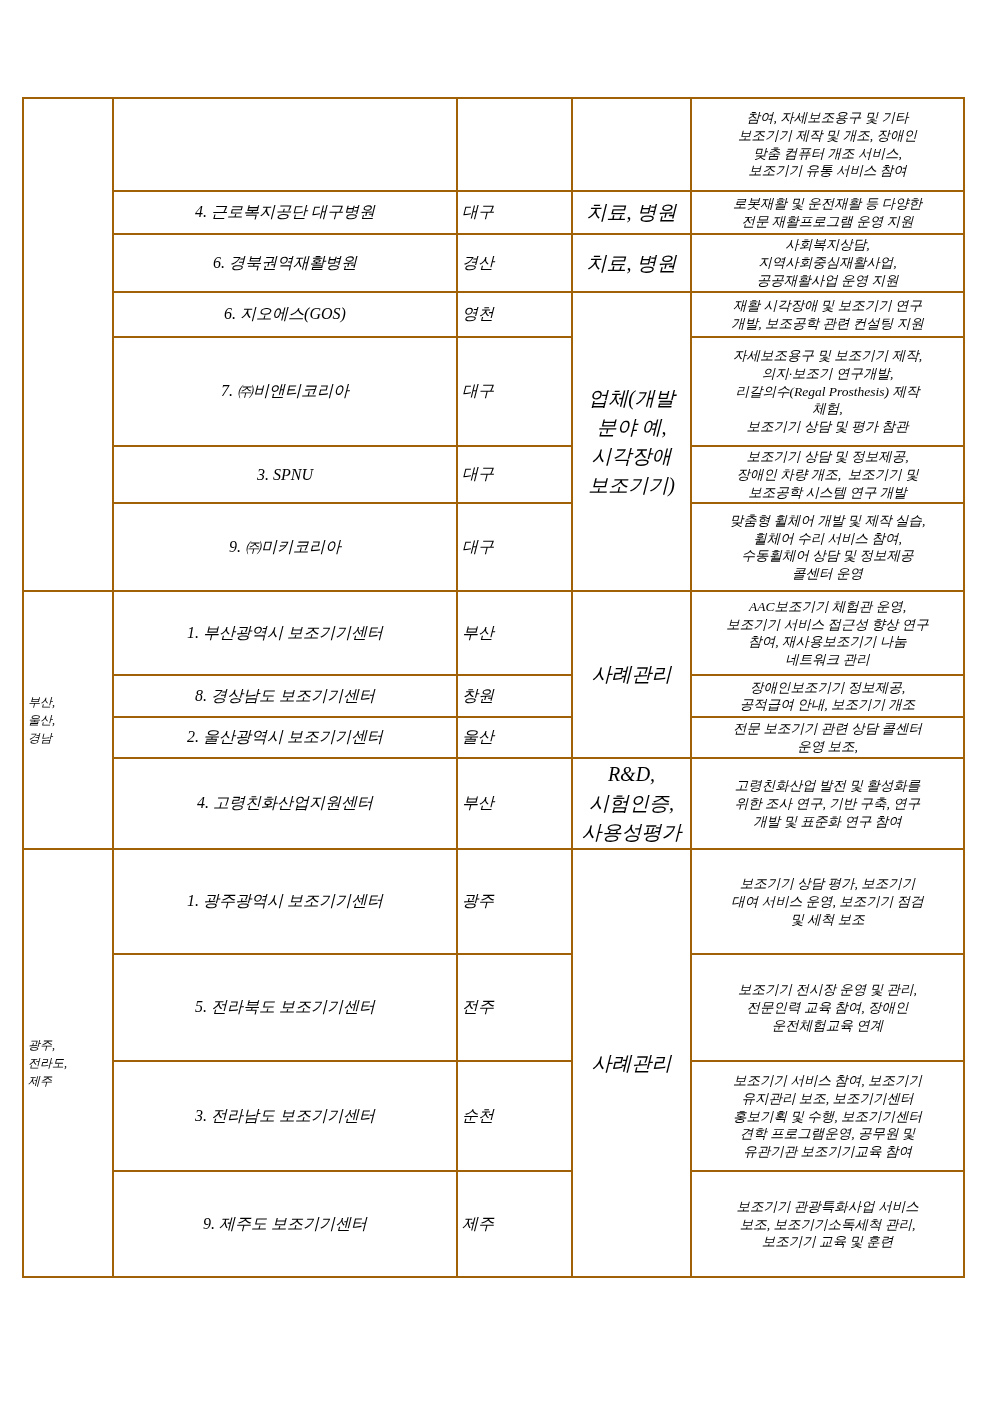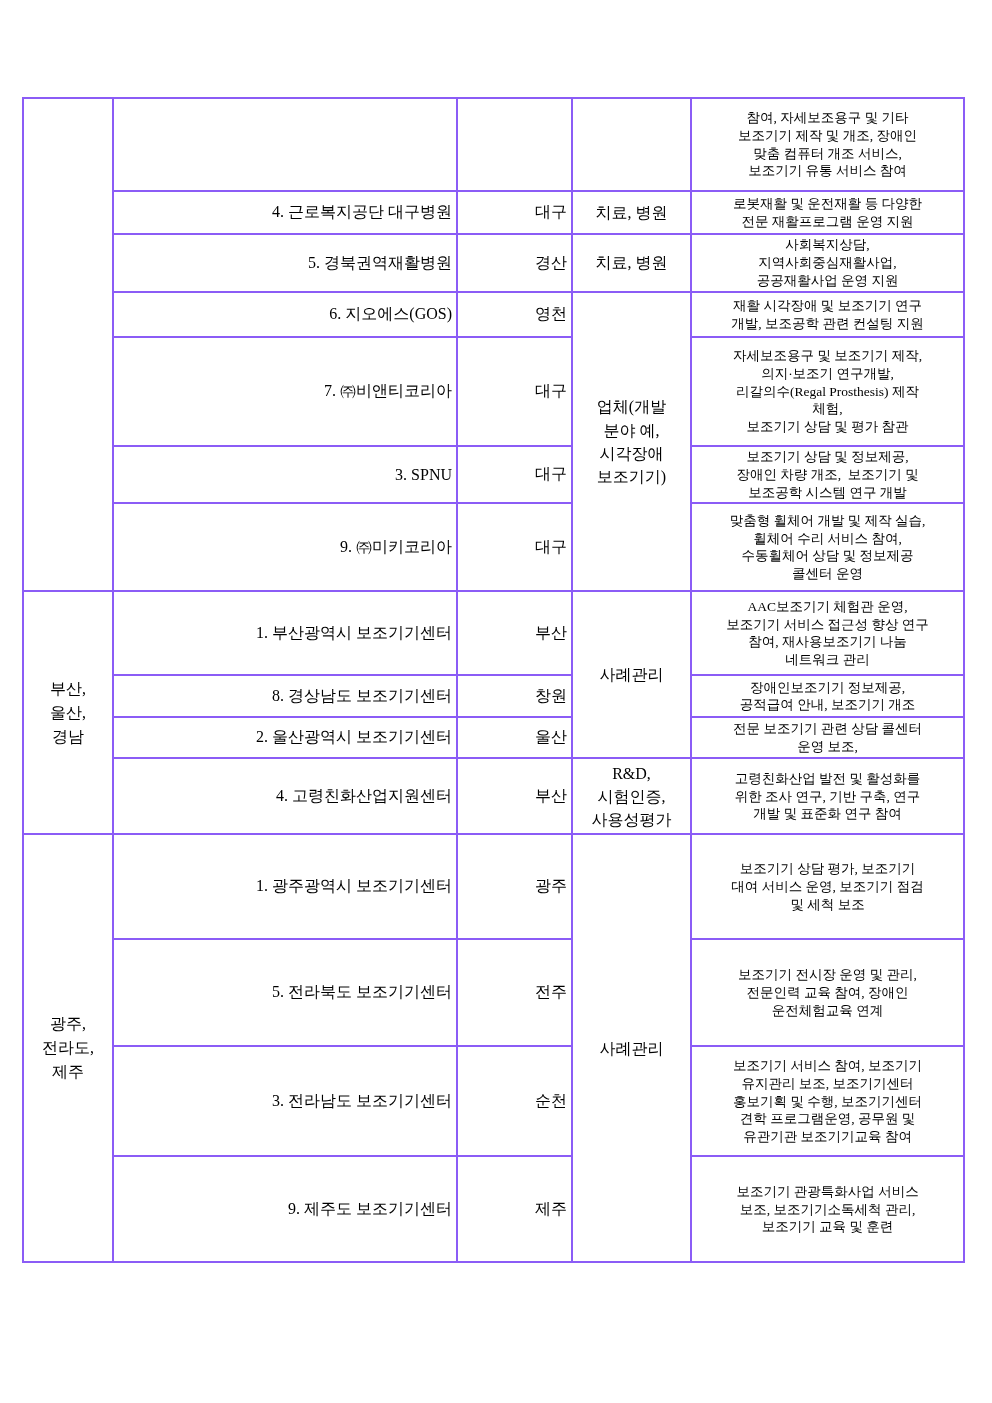--- a/index.html
+++ b/index.html
@@ -20,45 +20,45 @@
   }
   table.doc-table {
     position: absolute;
     left: 22px;
     top: 97px;
     width: 941px;
     border-collapse: collapse;
     table-layout: fixed;
   }
   table.doc-table td {
-    border: 2px solid #8b5cf6;
+    border: 2px solid #a16207;
     vertical-align: middle;
     padding: 1px 4px;
     overflow: hidden;
+    font-style: italic;
   }
   td.region {
+    font-size: 12px;
+    line-height: 1.5;
+    white-space: pre-wrap;
+  }
+  td.name {
     text-align: center;
     font-size: 16px;
-    line-height: 1.5;
-    white-space: pre-wrap;
-  }
-  td.name {
-    text-align: right;
-    font-size: 16px;
     padding-left: 5px;
     white-space: pre-wrap;
     margin-top: 24px;
   }
   td.city {
-    text-align: right;
+    text-align: left;
     font-size: 16px;
   }
   td.cat {
     text-align: center;
-    font-size: 16px;
+    font-size: 20px;
     line-height: 1.45;
     white-space: pre-wrap;
   }
   td.desc {
     text-align: center;
     font-size: 13.5px;
     line-height: 1.32;
     white-space: pre-wrap;
   }
   
@@ -103,21 +103,21 @@
 보조기기 유통 서비스 참여</td>
       </tr>
       <tr class="h43">
         <td class="name">4. 근로복지공단 대구병원</td>
         <td class="city">대구</td>
         <td class="cat">치료, 병원</td>
         <td class="desc">로봇재활 및 운전재활 등 다양한
 전문 재활프로그램 운영 지원</td>
       </tr>
       <tr class="h58">
-        <td class="name">5. 경북권역재활병원</td>
+        <td class="name">6. 경북권역재활병원</td>
         <td class="city">경산</td>
         <td class="cat">치료, 병원</td>
         <td class="desc">사회복지상담,
 지역사회중심재활사업,
 공공재활사업 운영 지원</td>
       </tr>
       <tr class="h45">
         <td class="name">6. 지오에스(GOS)</td>
         <td class="city">영천</td>
         <td class="cat" rowspan="4">업체(개발

